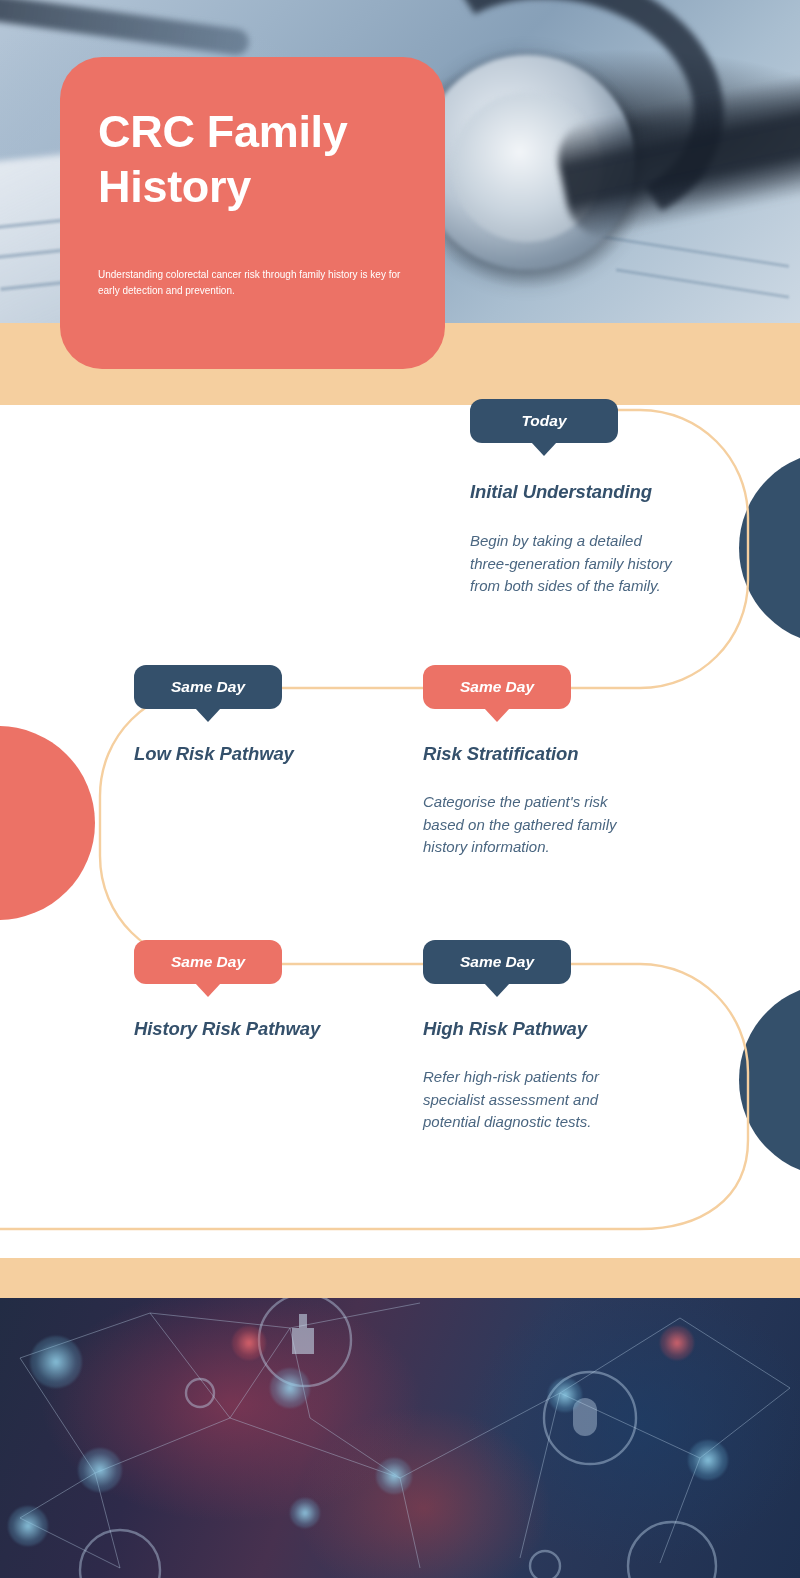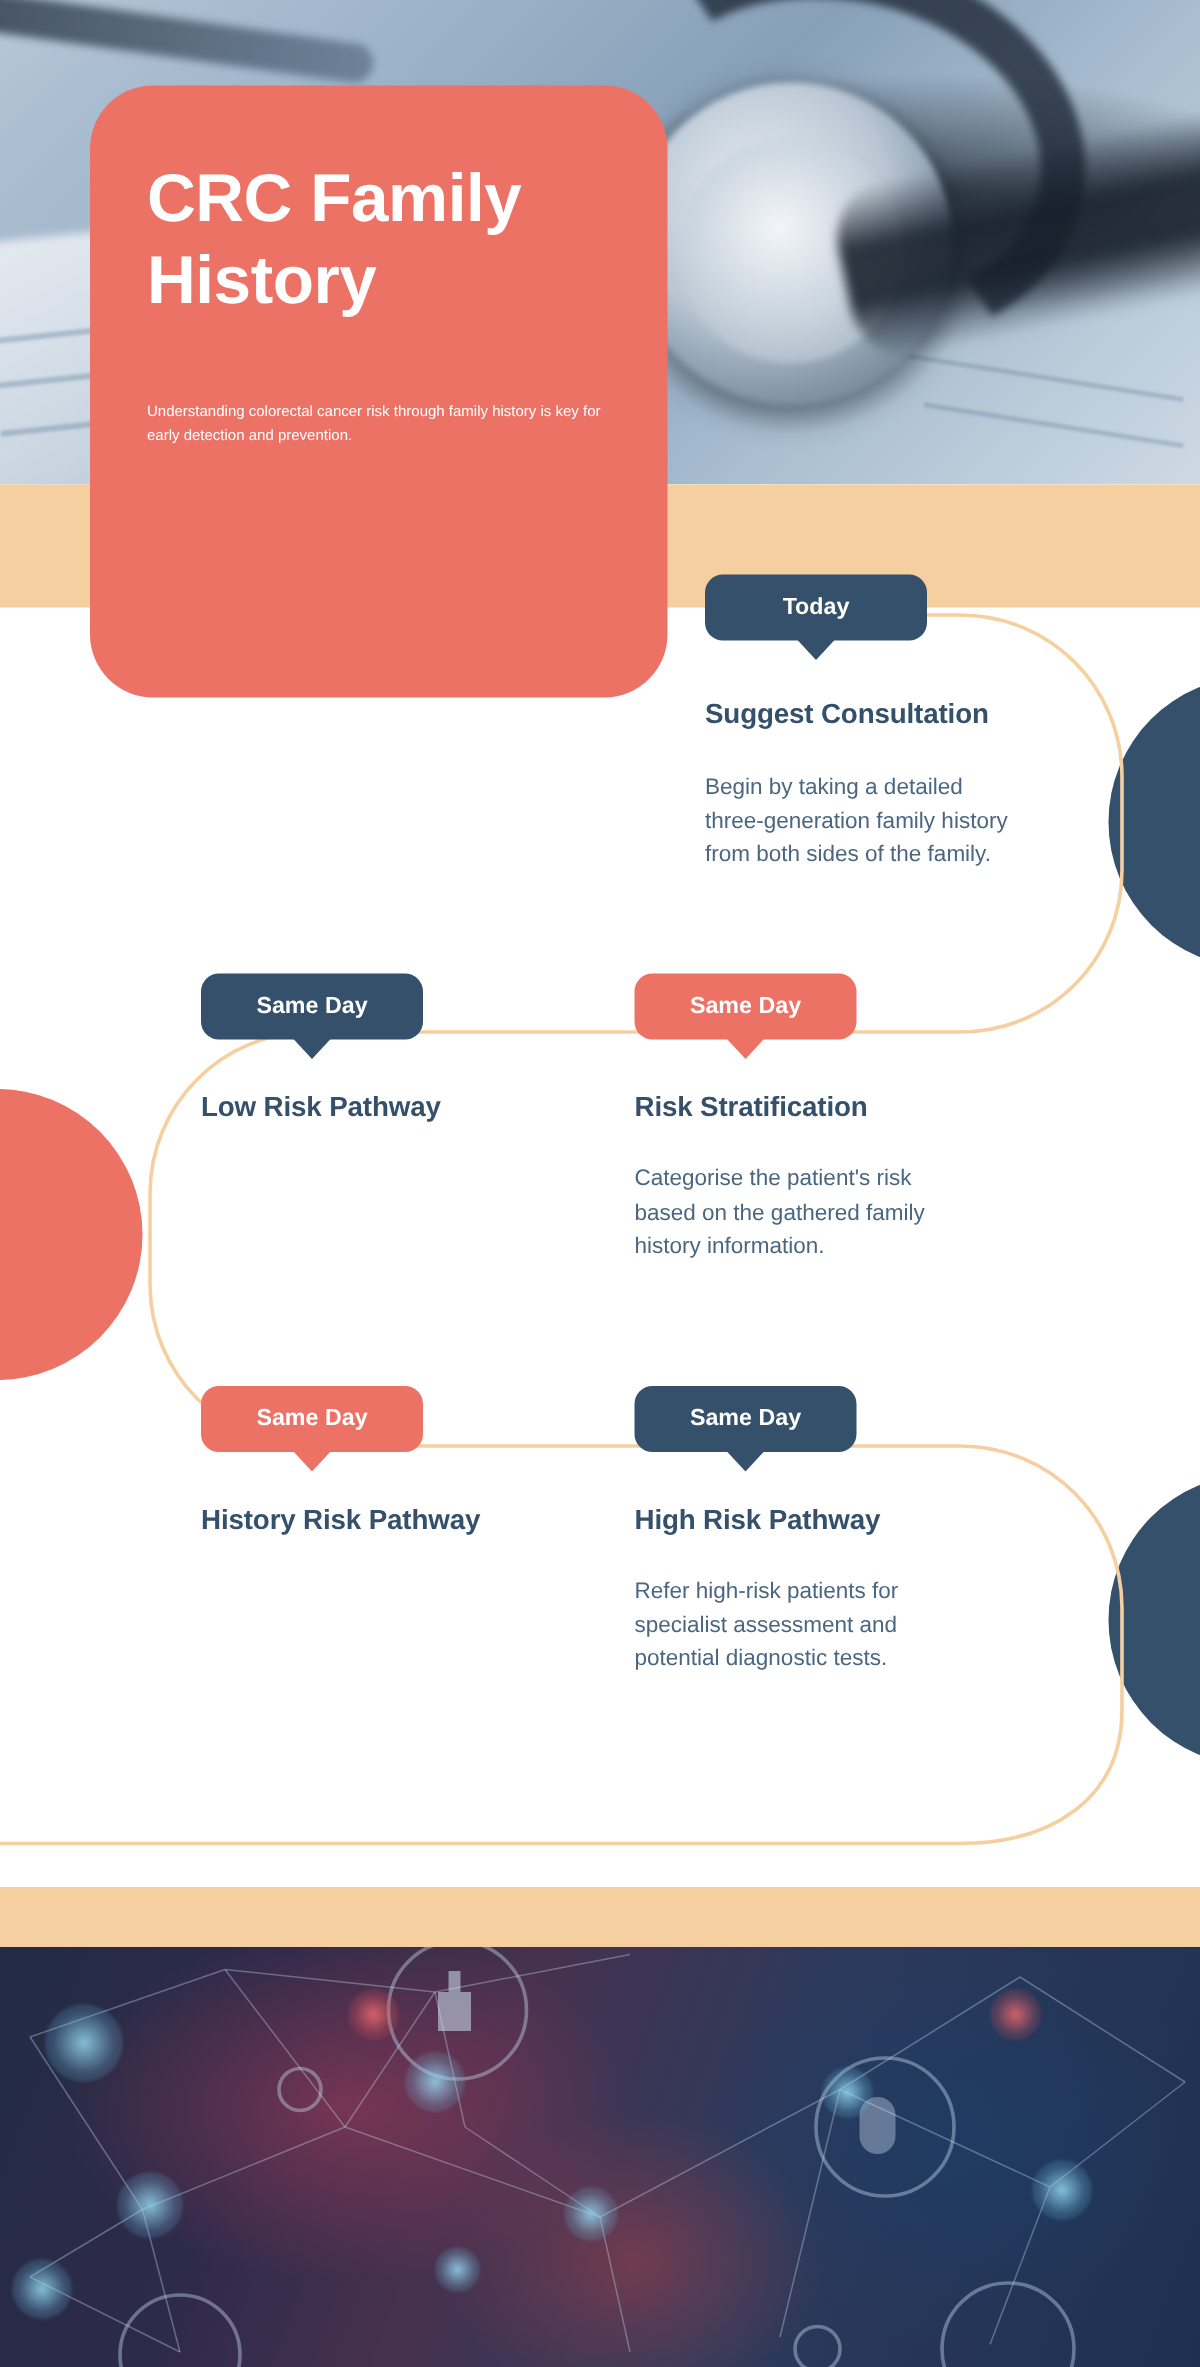--- a/index.html
+++ b/index.html
@@ -110,21 +110,21 @@
     position: absolute;
     left: 0; top: 1258px;
     width: 800px; height: 40px;
     background: #f5cf9f;
   }
 
   
   .hero-card {
     position: absolute;
     left: 60px; top: 57px;
-    width: 385px; height: 408px;
+    width: 385px; height: 312px;
     background: #ec7266;
     border-radius: 42px;
     padding: 48px 40px 0 38px;
     z-index: 8;
   }
   .hero-title {
     color: #ffffff;
     font-size: 45px;
     font-weight: bold;
     line-height: 1.22;
@@ -151,21 +151,21 @@
   
   .connector {
     position: absolute;
     left: 0; top: 400px;
     width: 800px; height: 840px;
     z-index: 2;
     pointer-events: none;
   }
 
   
-  .steps { position: absolute; left: 0; top: 0; width: 800px; height: 1258px; z-index: 5; }
+  .steps { position: absolute; left: 0; top: 16px; width: 800px; height: 1258px; z-index: 5; font-style: italic; }
 
   .step { position: absolute; }
 
   .badge {
     position: relative;
     display: inline-block;
     border-radius: 12px;
     padding: 13px 28px;
     color: #ffffff;
     font-size: 15.5px;
@@ -284,21 +284,21 @@
 
   <div class="hero-card">
     <div class="hero-title">CRC Family History</div>
     <div class="hero-sub">Understanding colorectal cancer risk through family history is key for early detection and prevention.</div>
   </div>
 
   <div class="steps">
 
     <div class="step step-1">
       <div class="badge navy">Today</div>
-      <div class="step-title">Suggest Consultation</div>
+      <div class="step-title">Initial Understanding</div>
       <div class="step-desc">Begin by taking a detailed three-generation family history from both sides of the family.</div>
     </div>
 
     <div class="step step-2">
       <div class="badge navy">Same Day</div>
       <div class="step-title">Low Risk Pathway</div>
     </div>
 
     <div class="step step-3">
       <div class="badge coral">Same Day</div>

